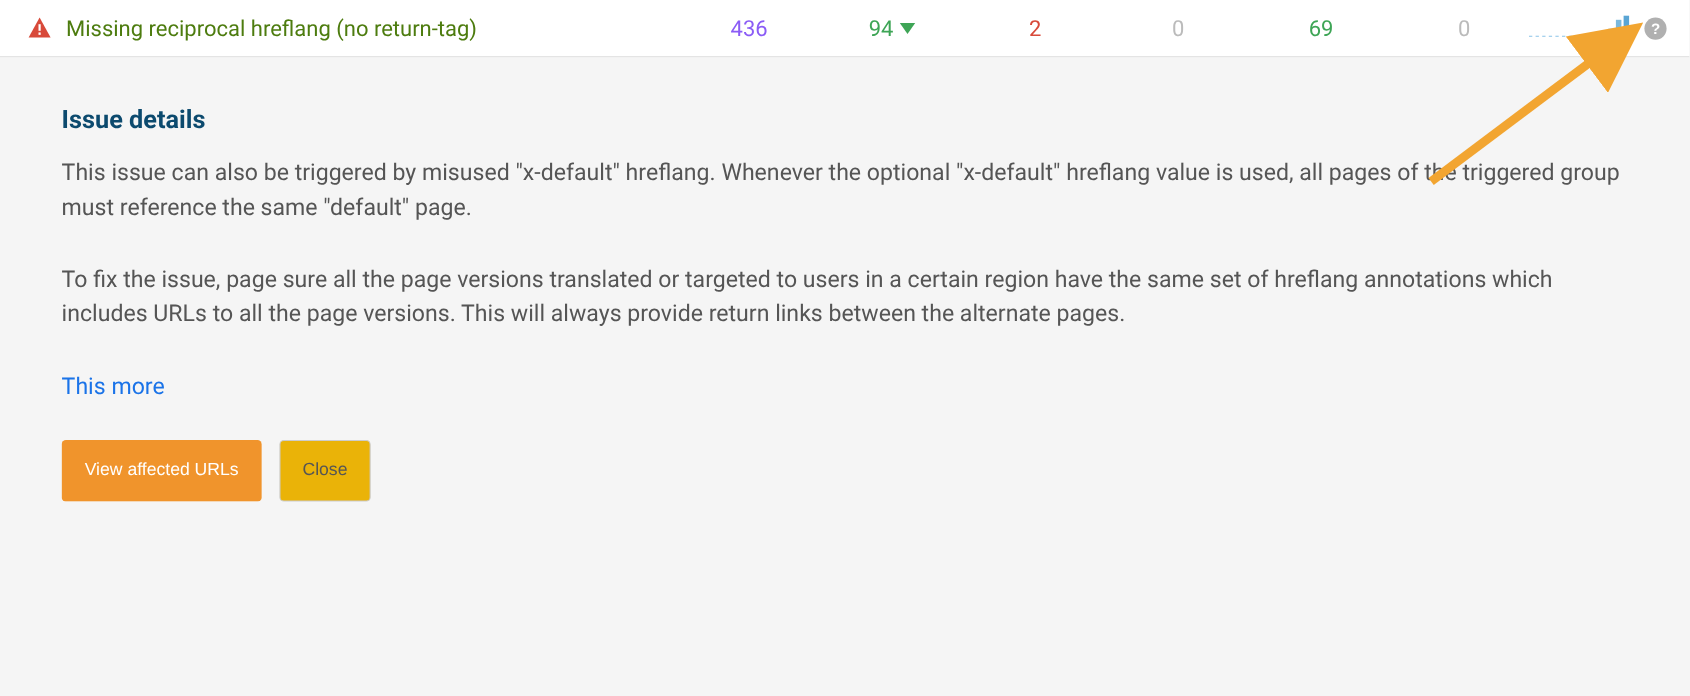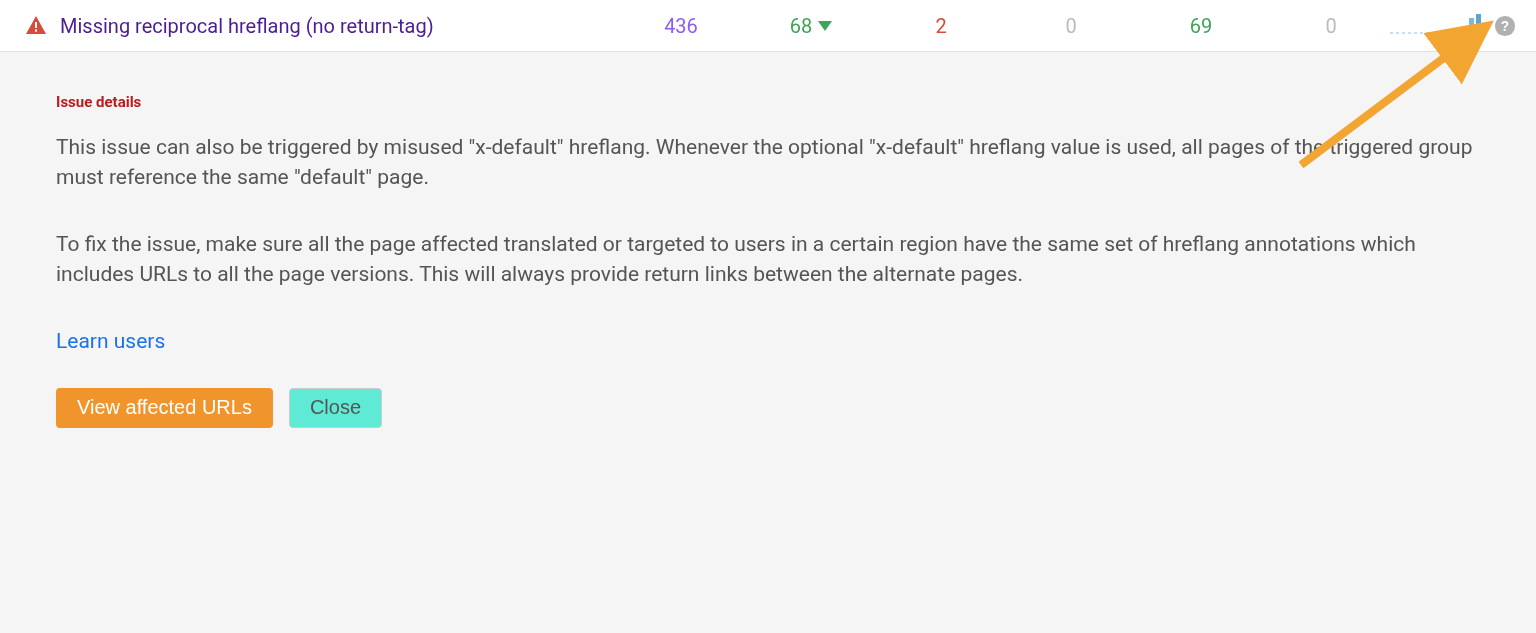--- a/index.html
+++ b/index.html
@@ -28,21 +28,21 @@
       font-size: 20px;
     }
     .issue-row .severity-icon {
       width: 24px;
       height: 24px;
       margin-right: 12px;
       flex-shrink: 0;
     }
     .issue-row .issue-title {
       flex: 1 1 auto;
-      color: #4c1d95;
+      color: #4d7c0f;
       font-weight: 400;
       white-space: nowrap;
       overflow: hidden;
       text-overflow: ellipsis;
     }
     .issue-row .col {
       width: 130px;
       text-align: center;
       font-weight: 400;
       flex-shrink: 0;
@@ -85,58 +85,58 @@
     }
 
     
     .details {
       padding: 40px 56px 30px 56px;
       font-size: 21px;
       line-height: 1.45;
       color: #555;
     }
     .details h3 {
-      font-size: 15px;
+      font-size: 23px;
       font-weight: 700;
-      color: #b91c1c;
+      color: #0c4a6e;
       margin-bottom: 18px;
     }
     .details p {
       margin-bottom: 22px;
     }
     .section { margin-bottom: 36px; }
     .learn-more {
       display: inline-block;
       color: #1a73e8;
       font-size: 21px;
       text-decoration: none;
       margin-bottom: 32px;
       cursor: pointer;
     }
     .btn-row {
       display: flex;
       gap: 16px;
     }
     .btn {
-      height: 40px;
+      height: 56px;
       padding: 0 20px;
       border-radius: 4px;
-      font-size: 20px;
+      font-size: 16px;
       cursor: pointer;
       display: inline-flex;
       align-items: center;
       justify-content: center;
       border: 1px solid transparent;
     }
     .btn-primary {
       background: #f0942c;
       color: #fff;
     }
     .btn-secondary {
-      background: #5eead4;
+      background: #eab308;
       color: #555;
       border: 1px solid #ccc;
     }
 
     
     .annotation-arrow {
       position: absolute;
       top: 15px;
       right: 30px;
       pointer-events: none;
@@ -152,21 +152,21 @@
       <rect x="11" y="8" width="2" height="6" fill="#fff"></rect>
       <rect x="11" y="15.5" width="2" height="2.2" fill="#fff"></rect>
     </svg>
   </span>
 
   <span class="issue-title">Missing reciprocal hreflang (no return-tag)</span>
 
   <span class="col col-total">436</span>
 
   <span class="col col-change">
-    <span>68</span>
+    <span>94</span>
     <span class="caret-down"></span>
   </span>
 
   <span class="col col-new">2</span>
 
   <span class="col col-dash1">0</span>
 
   <span class="col col-fixed">69</span>
 
   <span class="col col-dash2">0</span>
@@ -194,24 +194,24 @@
 </div>
 
 <div class="details">
 
   <div class="section">
     <h3>Issue details</h3>
     <p>This issue can also be triggered by misused "x-default" hreflang. Whenever the optional "x-default" hreflang value is used, all pages of the triggered group must reference the same "default" page.</p>
   </div>
 
   <div class="section">
-    <p>To fix the issue, make sure all the page affected translated or targeted to users in a certain region have the same set of hreflang annotations which includes URLs to all the page versions. This will always provide return links between the alternate pages.</p>
+    <p>To fix the issue, page sure all the page versions translated or targeted to users in a certain region have the same set of hreflang annotations which includes URLs to all the page versions. This will always provide return links between the alternate pages.</p>
   </div>
 
-  <a class="learn-more">Learn users</a>
+  <a class="learn-more">This more</a>
 
   <div class="btn-row">
     <button class="btn btn-primary">View affected URLs</button>
     <button class="btn btn-secondary">Close</button>
   </div>
 </div>
 
 <svg class="annotation-arrow" width="220" height="170">
   <defs>
     <marker id="arrowhead" markerWidth="8" markerHeight="8" refX="6" refY="4" orient="auto">

